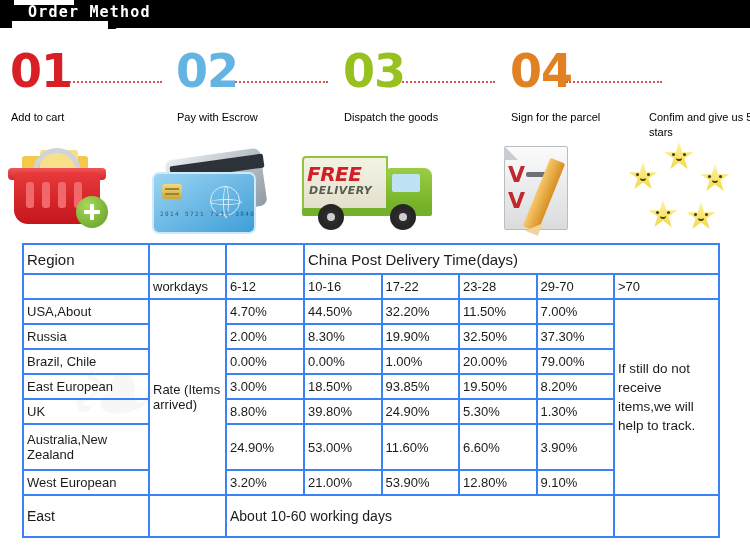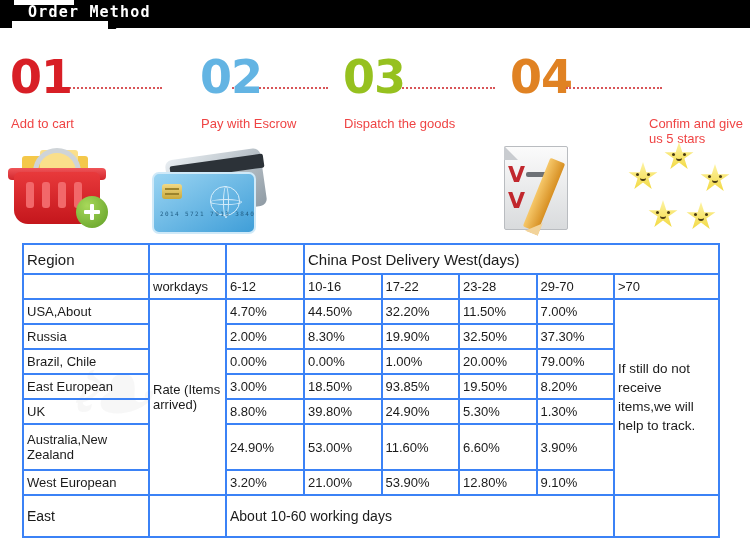--- a/index.html
+++ b/index.html
@@ -30,31 +30,31 @@
     position: absolute; left: 12px; top: 21px; width: 104px; height: 8px;
     background: #ffffff;
   }
   .banner-chip2 {
     position: absolute; left: 108px; top: 21px; width: 14px; height: 8px;
     background: #000;
     clip-path: polygon(0 0, 100% 0, 55% 100%, 0 100%);
   }
 
   
-  .steps { position:absolute; left:0; top:48px; width:750px; height:110px; }
+  .steps { position:absolute; left:0; top:42px; width:750px; height:110px; }
   .step { position:absolute; top:0; width:150px; height:110px; }
   .step .num {
     position:absolute; top:6px; left:8px;
     font-size: 46px; font-weight: bold; line-height: 46px;
     font-family: "DejaVu Sans", sans-serif;
     letter-spacing: -1px;
   }
   .step .lab {
     position:absolute; top:68px; left:9px; width:140px;
-    font-size: 13px; color: #ef4444; line-height: 15px;
+    font-size: 11px; color: #000000; line-height: 15px;
   }
   .dots {
     position:absolute; top:39px; height:1px;
     border-top: 2px dotted #d2383c;
     opacity: .85;
   }
 
   
   .icons { position:absolute; left:0; top:138px; width:750px; height:102px; }
   .iconbox { position:absolute; top:0; width:150px; height:100px; }
@@ -157,30 +157,31 @@
   <div class="steps">
     <div class="dots" style="left:66px;width:96px;"></div>
     <div class="dots" style="left:232px;width:96px;"></div>
     <div class="dots" style="left:399px;width:96px;"></div>
     <div class="dots" style="left:566px;width:96px;"></div>
 
     <div class="step" style="left:2px;">
       <div class="num" style="color:#d81f26;">01</div>
       <div class="lab">Add to cart</div>
     </div>
-    <div class="step" style="left:168px;margin-left:24px;">
+    <div class="step" style="left:168px;">
       <div class="num" style="color:#63b4e3;">02</div>
       <div class="lab">Pay with Escrow</div>
     </div>
     <div class="step" style="left:335px;">
       <div class="num" style="color:#96c11f;">03</div>
       <div class="lab">Dispatch the goods</div>
     </div>
     <div class="step" style="left:502px;">
       <div class="num" style="color:#e08223;">04</div>
+      <div class="lab">Sign for the parcel</div>
     </div>
     <div class="step" style="left:640px;">
       <div class="lab" style="width:104px;">Confim and give us 5 stars</div>
     </div>
   </div>
 
   <div class="icons">
 
     <div class="iconbox" style="left:0;">
       <div class="bk-paper"></div>
@@ -197,20 +198,30 @@
 
     <div class="iconbox" style="left:140px;">
       <div class="cd-back"></div>
       <div class="cd-stripe"></div>
       <div class="cd-front"></div>
       <div class="cd-chip"></div>
       <div class="cd-globe"></div>
       <div class="cd-num">2014  5721  7913  3840</div>
     </div>
 
+    <div class="iconbox" style="left:296px;">
+      <div class="tk-box"></div>
+      <div class="tk-cab"></div>
+      <div class="tk-win"></div>
+      <div class="tk-base"></div>
+      <div class="tk-free">FREE</div>
+      <div class="tk-del">DELIVERY</div>
+      <div class="tk-w1"></div>
+      <div class="tk-w2"></div>
+    </div>
 
     <div class="iconbox" style="left:478px;">
       <div class="dc-page"></div>
       <div class="dc-fold"></div>
       <div class="dc-l1"></div>
       <div class="dc-v1">V</div>
       <div class="dc-v2">V</div>
       <div class="dc-pen"></div>
       <div class="dc-tip"></div>
     </div>
@@ -240,21 +251,21 @@
   </div>
 
   <div class="watermark">❧</div>
 
   <table class="shiptable">
     <tbody>
         <tr>
       <th class="h-region bold">Region</th>
       <td class="c-work"></td>
       <td class="c-num"></td>
-      <th class="hdr-span" colspan="5">China Post  Delivery West(days)</th>
+      <th class="hdr-span" colspan="5">China Post  Delivery Time(days)</th>
     </tr>
     <tr class="sub-row">
       <td></td>
       <th class="bold">workdays</th>
       <th class="bold">6-12</th>
       <th class="bold">10-16</th>
       <th class="bold">17-22</th>
       <th class="bold">23-28</th>
       <th class="bold">29-70</th>
       <th class="bold c-last">&gt;70</th>

